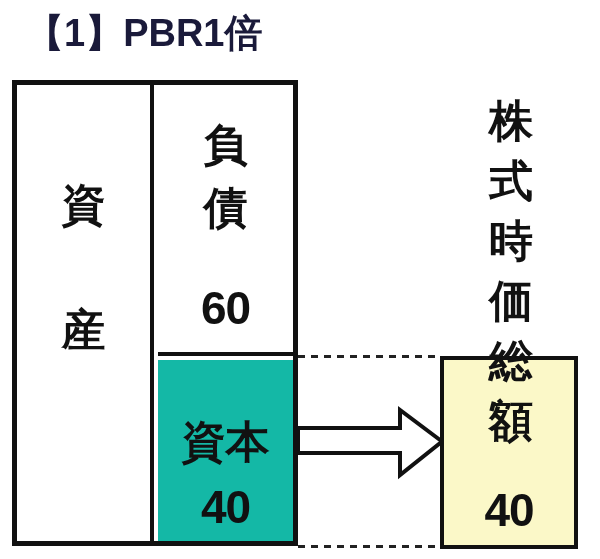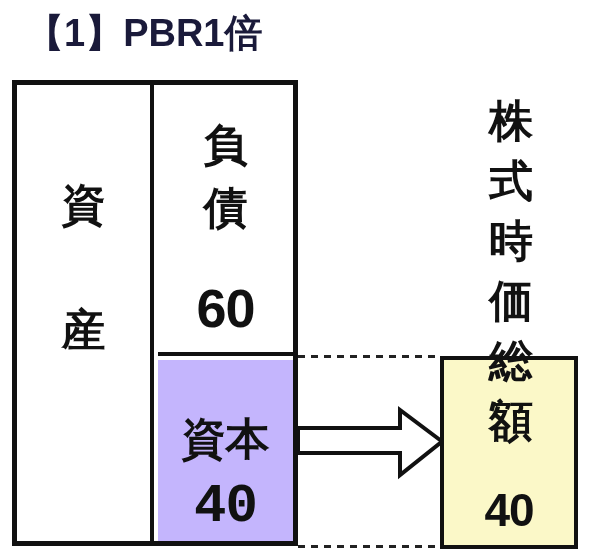--- a/index.html
+++ b/index.html
@@ -37,34 +37,33 @@
   }
   .liab-cell {
     position: absolute; left: 0; top: 0; right: 0;
     height: 271px;
     border-bottom: 4px solid #111111;
     box-sizing: border-box;
     background: #ffffff;
   }
   .equity-cell {
     position: absolute; left: 0; top: 275px; right: 0; bottom: 0;
-    background: #c4b5fd;
-    font-family: Liberation Mono, monospace;
+    background: #14b8a6;
   }
 
   .cjk {
     position: absolute; left: 0; right: 0;
     text-align: center;
     font-size: 44px; line-height: 44px; font-weight: bold;
     color: #111111;
   }
   .num {
     position: absolute; left: 0; right: 0;
     text-align: center;
-    font-size: 54px; line-height: 46px; font-weight: bold;
+    font-size: 46px; line-height: 46px; font-weight: bold;
     color: #111111; letter-spacing: -1px;
   }
 
   
   .dash {
     position: absolute; height: 3px; width: 142px; left: 298px;
     background: repeating-linear-gradient(90deg, #222222 0 7px, transparent 7px 13px);
   }
   .dash-top { top: 355px; }
   .dash-bottom { top: 545px; }

